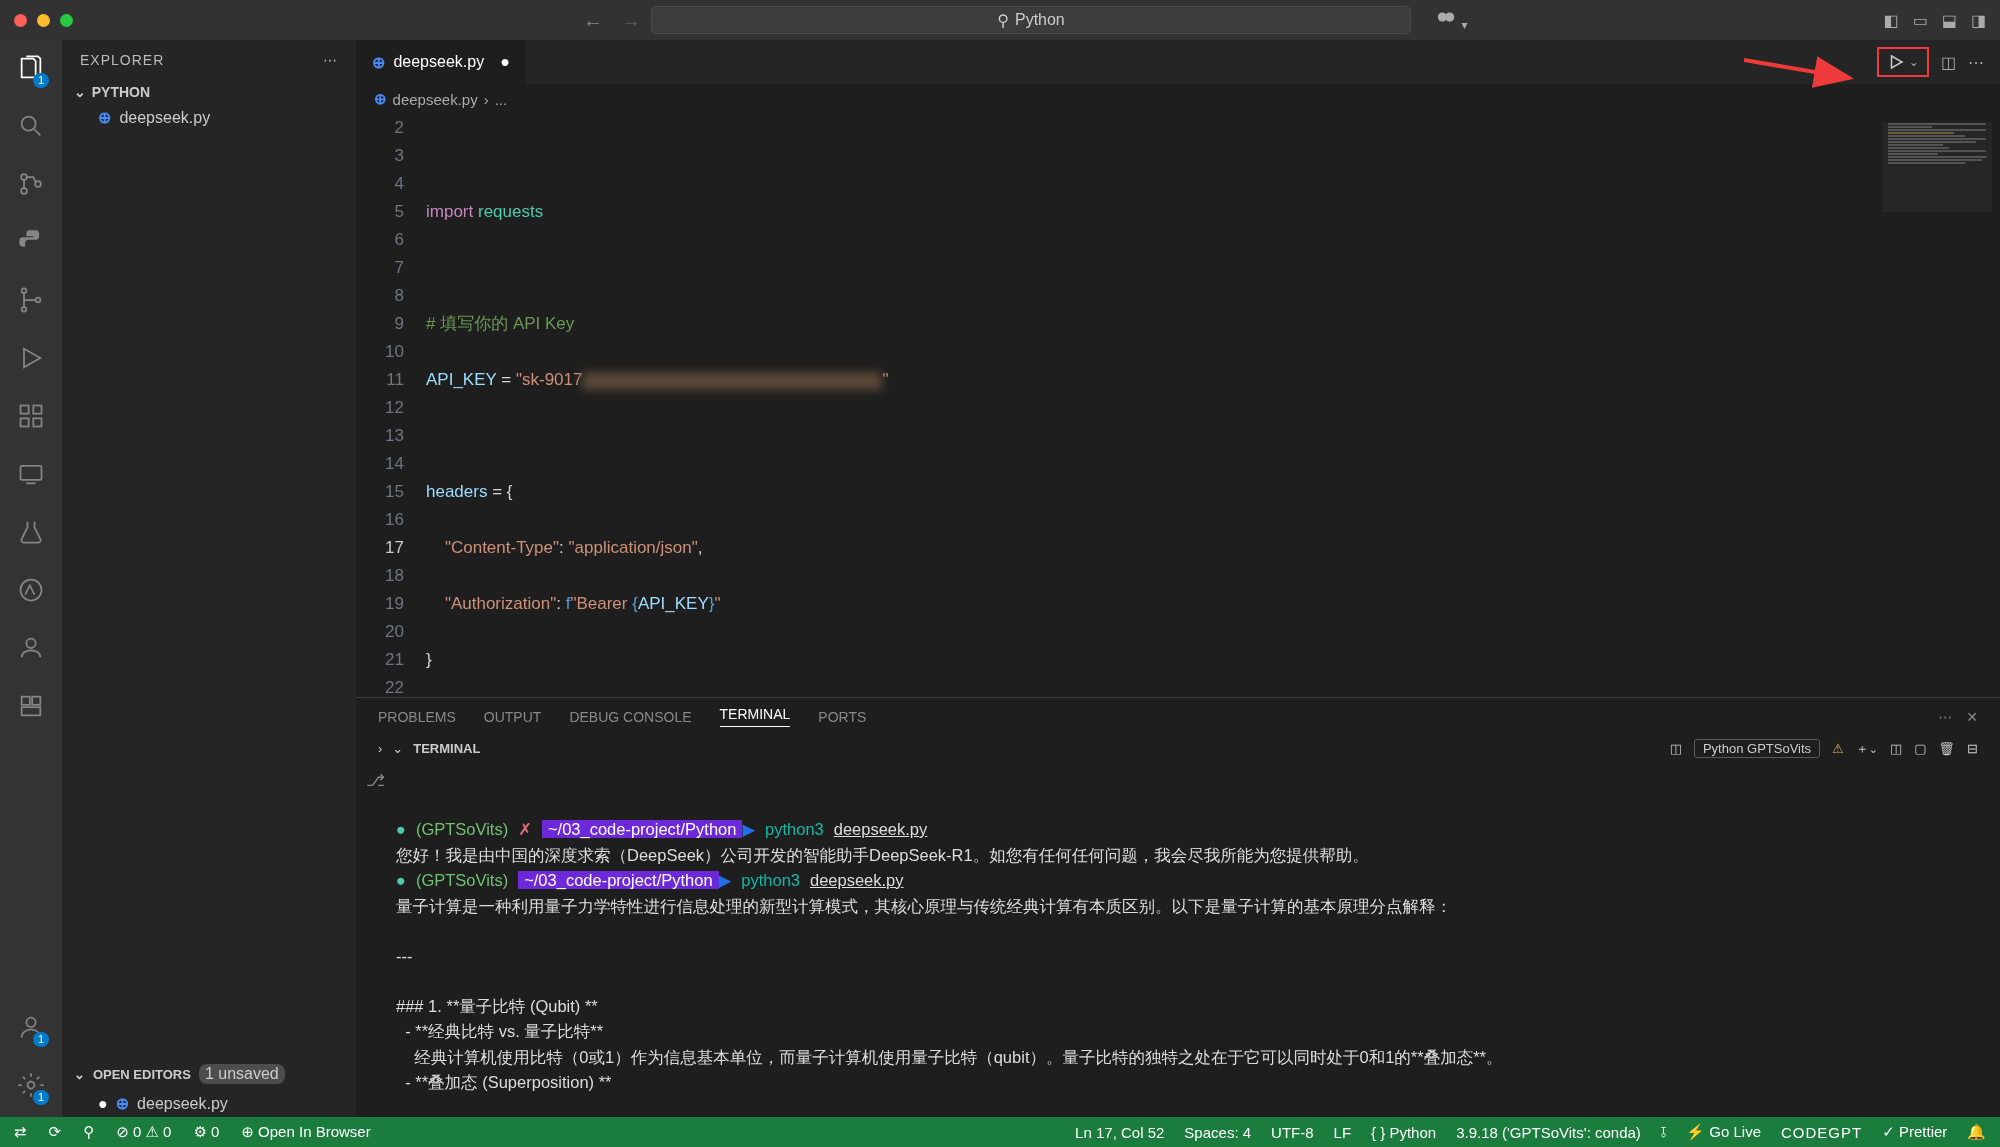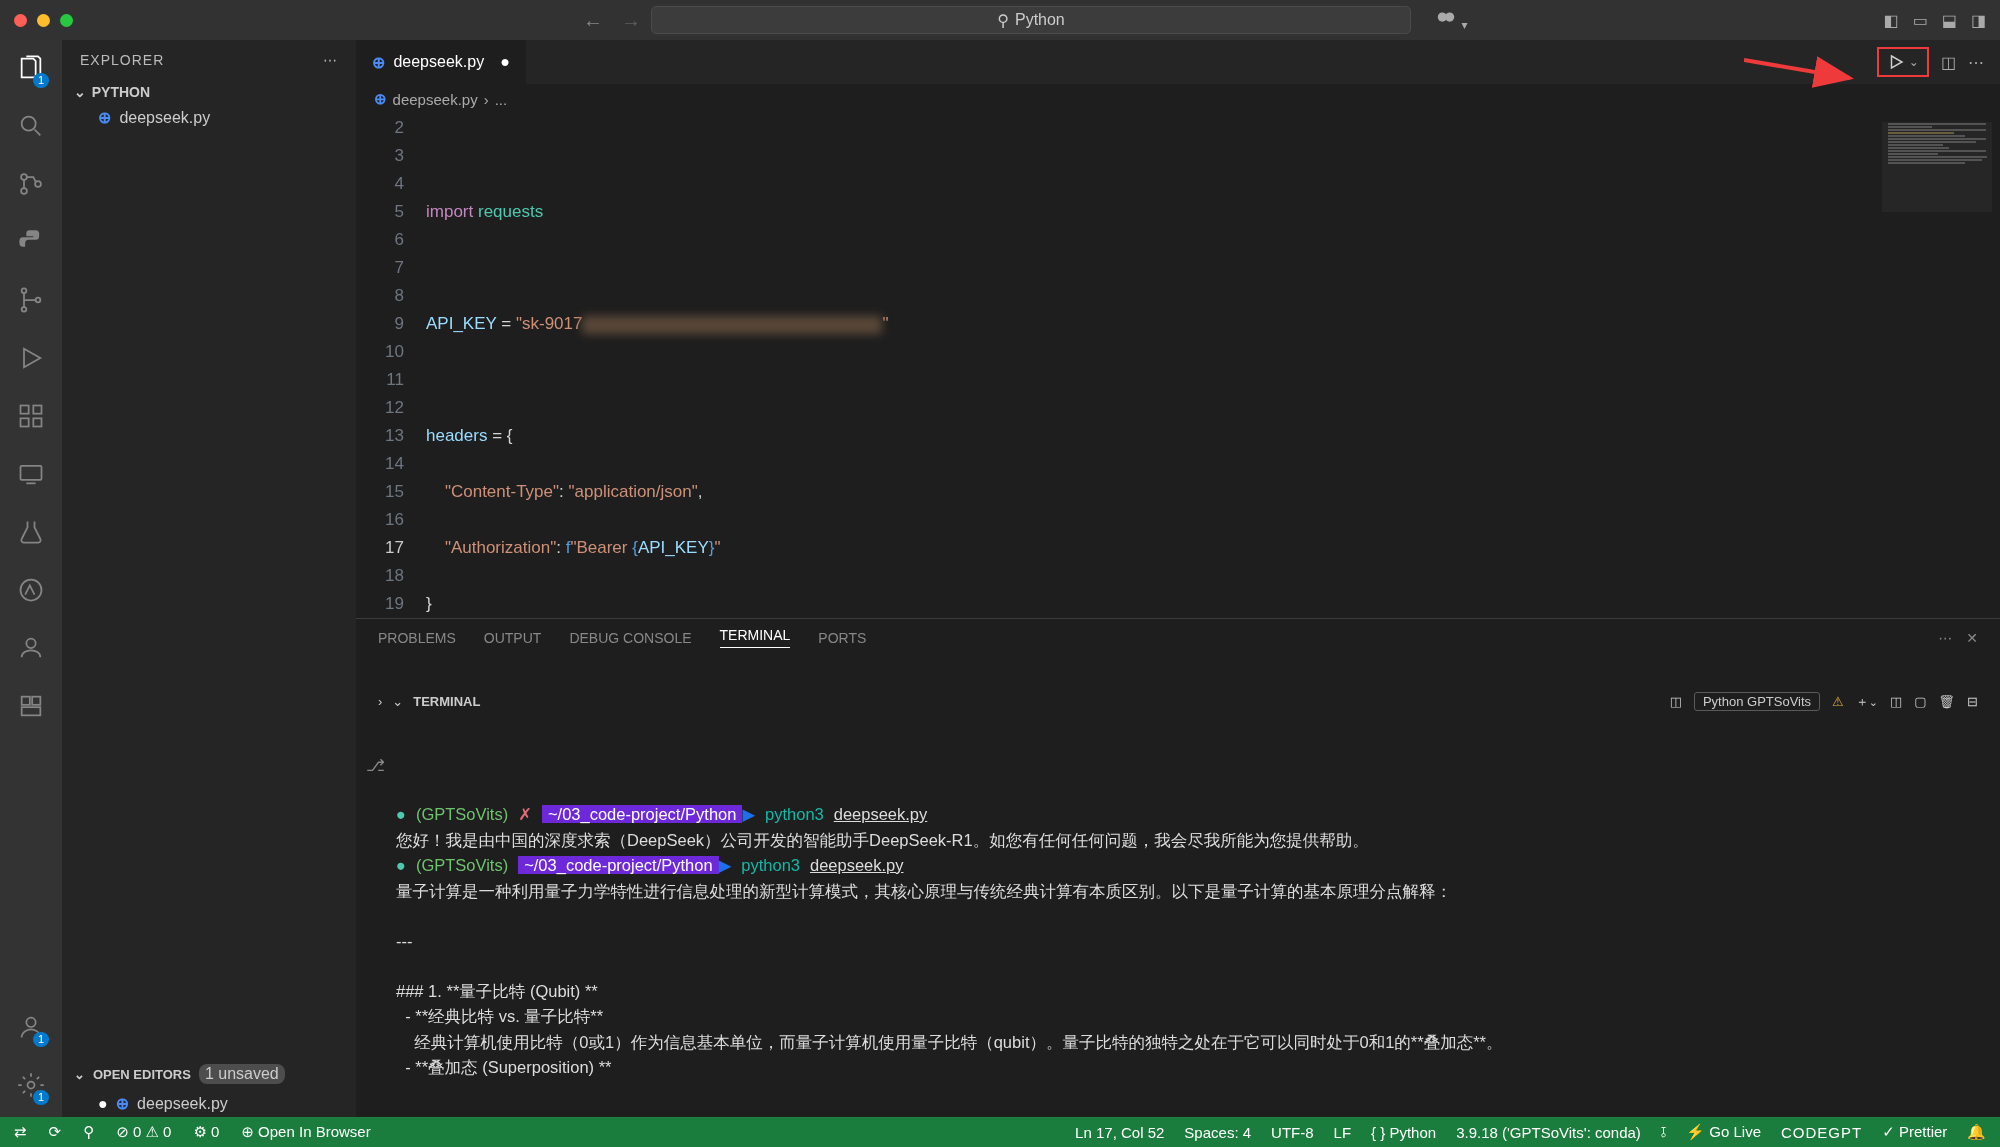--- a/index.html
+++ b/index.html
@@ -28,21 +28,21 @@
 .tab{height:100%;padding:0 16px;display:flex;align-items:center;gap:8px;background:#1e1e1e;color:#fff;font-size:16px;}
 .tab-actions{margin-left:auto;display:flex;align-items:center;gap:12px;padding-right:16px;color:#aaa;}
 .run-btn{border:2px solid #ee3a3a;padding:4px 8px;display:flex;align-items:center;gap:4px;}
 .breadcrumb{height:30px;padding:4px 18px;font-size:15px;color:#aaa;display:flex;align-items:center;gap:6px;}
 .code-area{flex:1;display:flex;position:relative;overflow:hidden;}
 .gutter{width:70px;text-align:right;padding-right:22px;color:#6e7681;font-family:Menlo,monospace;font-size:17px;line-height:28px;}
 .code{flex:1;font-family:Menlo,monospace;font-size:17px;line-height:28px;white-space:pre;color:#d4d4d4;}
 .minimap{position:absolute;right:8px;top:8px;width:110px;height:90px;background:#2a2a2a; opacity:.7;}
 .minimap div{height:2px;margin:1px 6px;background:#6a6a6a;}
 .c-kw{color:#c586c0}.c-mod{color:#4ec9b0}.c-cmt{color:#6a9955}.c-str{color:#ce9178}.c-var{color:#9cdcfe}.c-url{color:#ce9178;text-decoration:underline}.c-const{color:#569cd6}
-.panel{height:499px;border-top:1px solid #3c3c3c;display:flex;flex-direction:column;gap:32px;}
+.panel{height:420px;border-top:1px solid #3c3c3c;display:flex;flex-direction:column;}
 .panel-tabs{display:flex;gap:28px;padding:8px 22px;font-size:14px;color:#888;align-items:center;}
 .panel-tabs .active{color:#fff;border-bottom:1px solid #fff;padding-bottom:4px;}
 .panel-tabs .pt-right{margin-left:auto;display:flex;gap:14px;}
 .panel-sub{display:flex;align-items:center;padding:4px 22px;font-size:13px;justify-content:space-between;}
 .panel-sub .psr{display:flex;gap:12px;align-items:center;}
 .env-pill{border:1px solid #5a5a5a;padding:1px 8px;border-radius:3px;color:#ccc;}
 .terminal-body{flex:1;padding:6px 24px 6px 40px;font-family:Menlo,monospace;font-size:16.5px;line-height:24.5px;color:#ddd;white-space:pre-wrap;overflow:hidden;position:relative;}
 .terminal-body .gutcol{position:absolute;left:10px;top:6px;display:flex;flex-direction:column;gap:6px;color:#888;}
 .prompt-env{color:#6fc36f}.prompt-x{color:#e06c75}.prompt-path{background:#6d28d9;color:#fff;padding:0 6px;}
 .prompt-arrow{color:#1f6feb}.prompt-cmd{color:#14b8a6}.prompt-file{text-decoration:underline}
@@ -232,20 +232,21 @@
           <div>19</div>
           <div>20</div>
           <div>21</div>
           <div>22</div>
           <div>23</div>
       </div>
       <div class="code">
 <div> </div>
 <div><span class="c-kw">import</span> <span class="c-mod">requests</span></div>
 <div> </div>
+<div><span class="c-cmt"># 填写你的 API Key</span></div>
 <div><span class="c-var">API_KEY</span><span> = </span><span class="c-str">"sk-9017</span><span class="blur-bar"></span><span class="c-str">"</span></div>
 <div> </div>
 <div><span class="c-var">headers</span><span> = {</span></div>
 <div>    <span class="c-str">"Content-Type"</span>: <span class="c-str">"application/json"</span><span>,</span></div>
 <div>    <span class="c-str">"Authorization"</span>: <span class="c-const">f</span><span class="c-str">"Bearer </span><span class="c-const">{</span><span class="c-var">API_KEY</span><span class="c-const">}</span><span class="c-str">"</span></div>
 <div><span>}</span></div>
 
 
 
 

